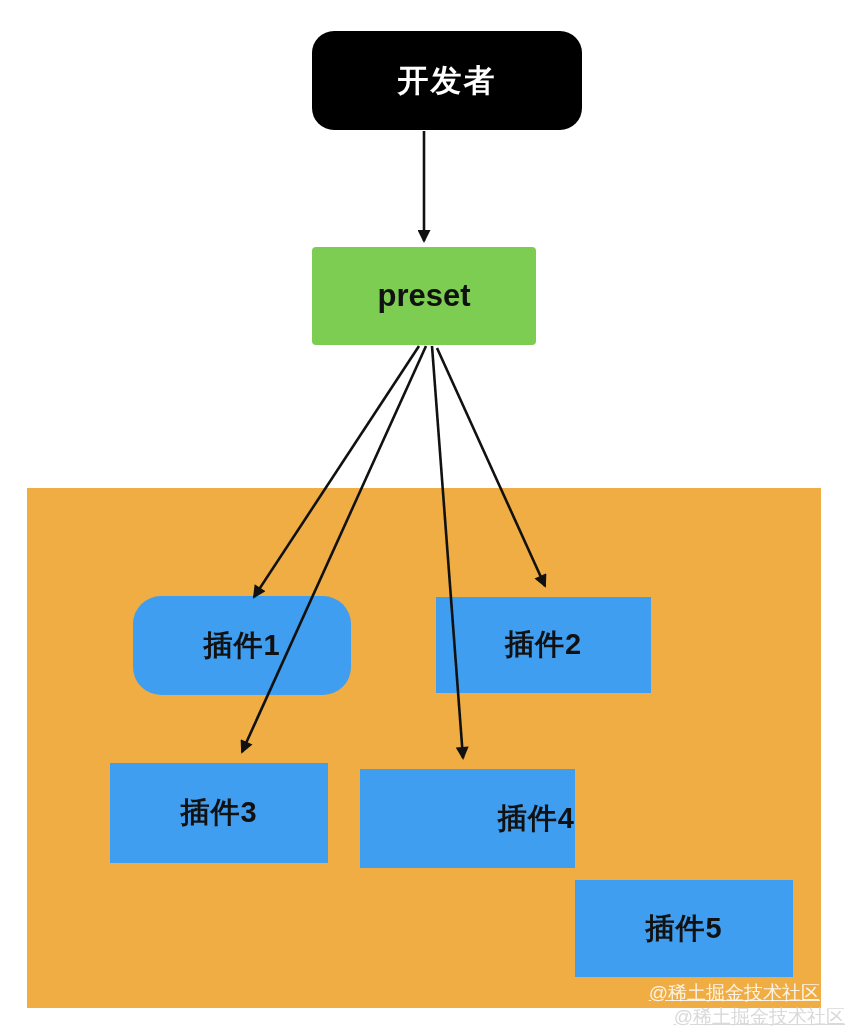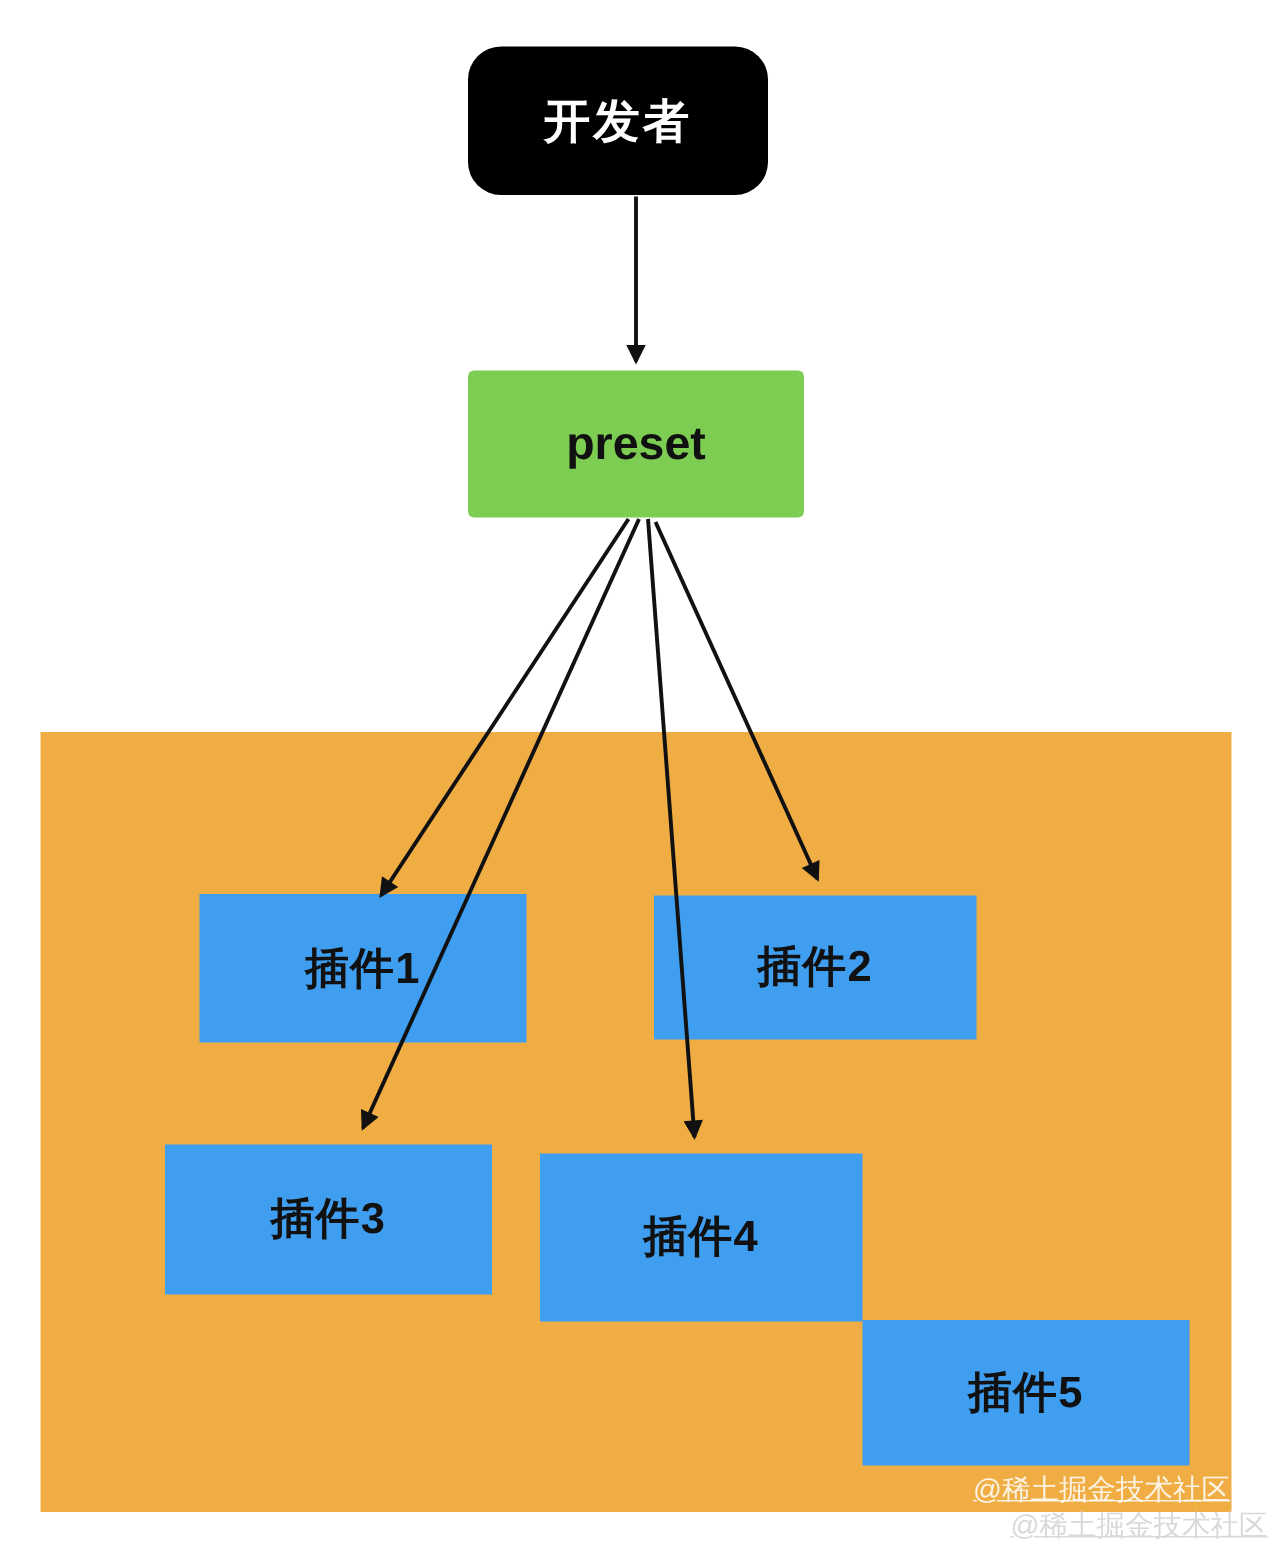--- a/index.html
+++ b/index.html
@@ -17,21 +17,21 @@
   }
   .node {
     position: absolute;
     display: flex;
     align-items: center;
     justify-content: center;
     box-sizing: border-box;
   }
   #dev-node {
     left: 312px; top: 31px;
-    width: 200px; height: 99px;
+    width: 270px; height: 99px;
     background: var(--developer-bg, #000000);
     border-radius: 22px;
     color: var(--developer-text, #ffffff);
     font-size: 31px;
     font-weight: bold;
     letter-spacing: 2px;
   }
   #preset-node {
     left: 312px; top: 247px;
     width: 224px; height: 98px;
@@ -47,24 +47,24 @@
     width: 794px; height: 520px;
     background: var(--panel-bg, #f0ad44);
   }
   .plugin {
     background: var(--plugin-bg, #3f9eef);
     color: var(--plugin-text, #111111);
     font-size: 29px;
     font-weight: bold;
     letter-spacing: 1px;
   }
-  #plugin-1 { left: 133px; top: 596px; width: 218px; height: 99px; }
+  #plugin-1 { left: 133px; top: 596px; width: 218px; height: 99px; border-radius: 28px; }
   #plugin-2 { left: 436px; top: 597px; width: 215px; height: 96px; }
   #plugin-3 { left: 110px; top: 763px; width: 218px; height: 100px; align-items: center; }
-  #plugin-4 { left: 360px; top: 769px; width: 215px; height: 112px; }
+  #plugin-4 { left: 360px; top: 769px; width: 215px; height: 99px; justify-content: flex-end; }
   #plugin-5 { left: 552px; top: 880px; width: 218px; height: 97px; margin-left: 23px; }
   #connector-arrows {
     position: absolute;
     left: 0; top: 0;
     pointer-events: none;
   }
   #connector-arrows line {
     stroke: var(--arrow, #111111);
     stroke-width: 2.6;
   }

